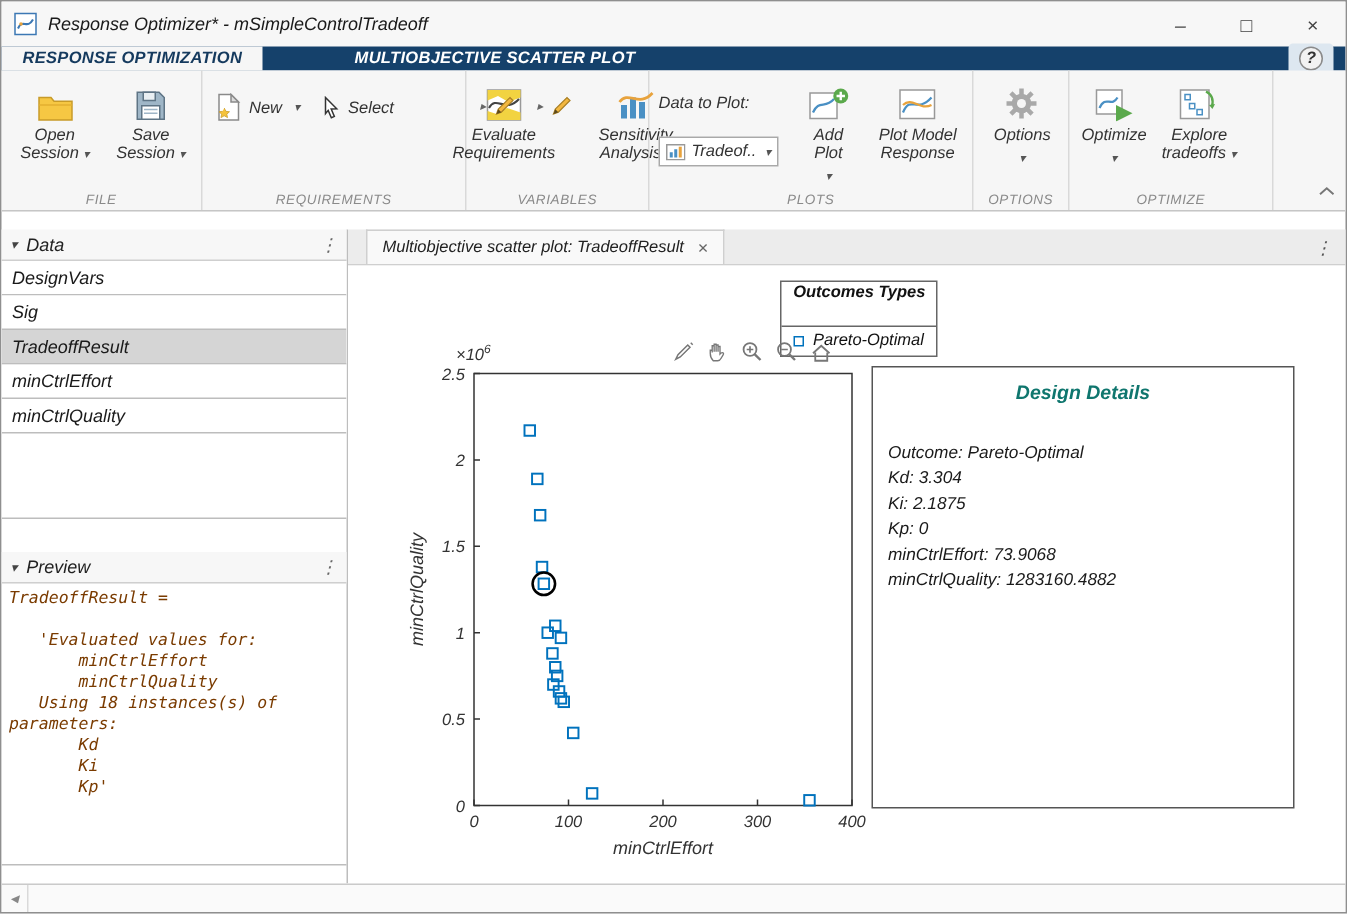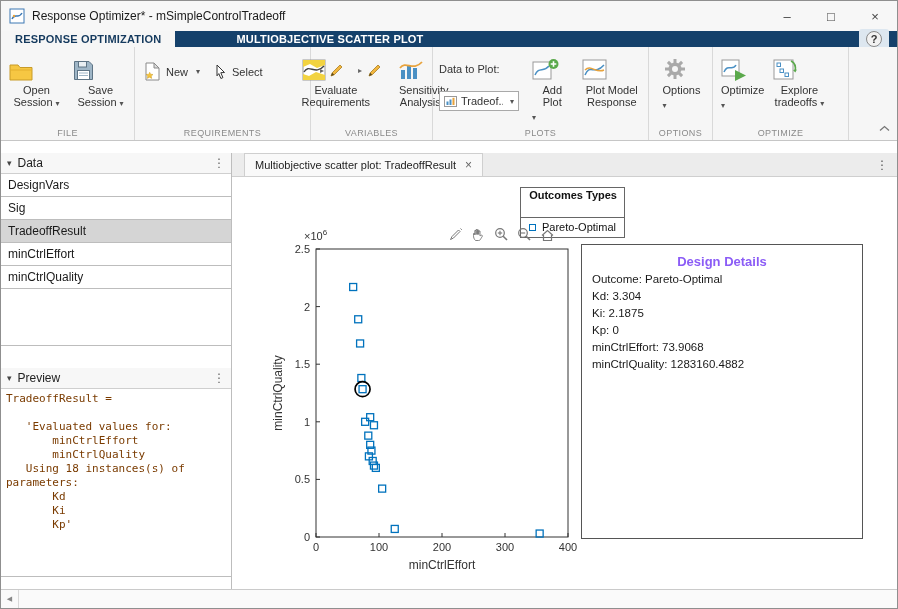--- a/index.html
+++ b/index.html
@@ -1,38 +1,38 @@
 <!DOCTYPE html>
 <html><head>
 <meta charset="utf-8">
 <style>
   * { box-sizing: border-box; margin: 0; padding: 0; }
   body { background:#d8d8d8; font-family:"Liberation Sans", sans-serif; }
-  .window { position:relative; width:898px; height:609px; background:#fff; border:1px solid #8f8f8f; overflow:hidden; }
+  .window { position:relative; width:898px; height:609px; background:#fff; border:1px solid #8f8f8f; overflow:hidden;font-style:italic; }
 
   
   .titlebar { height:30px; background:#f7f7f7; display:flex; align-items:center; padding-left:8px; }
   .title-text { font-size:12px; color:#1a1a1a; margin-left:7px; }
   .win-controls { margin-left:auto; display:flex; height:100%; }
   .win-btn { width:44px; height:100%; display:flex; align-items:center; justify-content:center; font-size:13px; color:#444; cursor:default; }
 
   
   .tabstrip { height:16px; background:#15416b; display:flex; align-items:stretch;gap:47px; }
   .ribbon-tab { padding:0 14px; display:flex; align-items:center; font-size:11px; font-weight:bold; color:#fff; letter-spacing:.2px; cursor:default; }
   .ribbon-tab.active { background:#f6f6f6; color:#153a5e; }
   .help-btn { margin-left:auto; align-self:center; margin-right:8px; width:30px; height:21px; background:#dde7f0; border-radius:3px; display:flex; align-items:center; justify-content:center; }
   .help-circle { width:16px; height:16px; border-radius:50%; background:#f2f2f2; border:1px solid #8a8a8a; font-size:11px; font-weight:bold; color:#333; display:flex; align-items:center; justify-content:center; }
 
   
   .toolbar { height:94px; background:#f6f6f6; border-bottom:1px solid #c6c6c6; display:flex; position:relative; }
   .tsection { position:relative; border-right:1px solid #d9d9d9; padding:6px 4px 16px 6px; display:flex; gap:5px; align-items:flex-start; }
   .tsection-label { position:absolute; bottom:2px; left:0; right:0; text-align:center; font-size:9px; color:#8a8a8a; letter-spacing:.4px; }
   .sec-file{width:134px} .sec-req{width:176px} .sec-vars{width:122px} .sec-plots{width:216px} .sec-opts{width:64px} .sec-optim{width:136px}
   .sec-fill{flex:1; border-right:none;}
-  .bigbtn { display:flex; flex-direction:column; align-items:flex-start; gap:3px; padding:2px 2px; font-size:11px; color:#333; text-align:center; line-height:12px; cursor:default; }
+  .bigbtn { display:flex; flex-direction:column; align-items:center; gap:3px; padding:2px 2px; font-size:11px; color:#333; text-align:center; line-height:12px; cursor:default; }
   .bigbtn .iconbox { height:26px; display:flex; align-items:flex-end; justify-content:center; }
   .lbl { display:inline-block; }
   .w56{max-width:56px} .w70{max-width:70px} .w62{max-width:62px} .w52{max-width:52px} .w58{max-width:58px}
   .arrow { font-size:8px; color:#555; margin-left:3px; }
   .arrow-below { display:block; font-size:8px; color:#555; margin-top:1px; }
   .stack { display:flex; flex-direction:row; gap:7px; justify-content:center; padding-top:8px; }
   .smallbtn { display:flex; align-items:center; gap:5px; font-size:11px; color:#333; padding:1px 3px; cursor:default; }
   .plots-left { display:flex; flex-direction:column; padding-top:10px; gap:16px; font-size:11px; color:#333; }
   .combo { display:flex; align-items:center; gap:4px; background:#fff; border:1px solid #a9a9a9; padding:1px 4px; font-size:11px; width:80px; height:20px; cursor:default; }
   .combo .cval { flex:1; overflow:hidden; white-space:nowrap; }
@@ -64,21 +64,21 @@
   .legend-swatch { width:7px; height:7px; border:1.5px solid #0072BD; background:#fff; }
 
   .axtools { position:absolute; left:216px; top:50px; display:flex; gap:8px; align-items:center; }
   .axtool { cursor:default; line-height:0; }
 
   .plot-svg { position:absolute; left:5px; top:46px; }
   .plot-svg text { font-size:11px; fill:#333; font-family:"Liberation Sans", sans-serif; }
   .plot-svg .axlabel { font-size:12px; }
 
   .details { position:absolute; left:349px; top:67px; width:282px; height:295px; border:1px solid #555; background:#fff; padding:9px 10px; }
-  .details-title { text-align:center; font-size:13px; font-weight:bold; color:#8b5cf6; margin-bottom:2px; }
+  .details-title { text-align:center; font-size:13px; font-weight:bold; color:#0f766e; margin-bottom:25px; }
   .dd-line { font-size:11.5px; color:#1a1a1a; line-height:17px; }
 
   .statusbar { position:absolute; left:0; right:0; bottom:0; height:19px; background:#fafafa; border-top:1px solid #cacaca; display:flex; align-items:center; }
   .hscroll-left { width:18px; height:100%; border-right:1px solid #d9d9d9; display:flex; align-items:center; justify-content:center; font-size:7px; color:#888; cursor:default; }
 </style>
 </head>
 <body>
 
 <div class="window">
 

